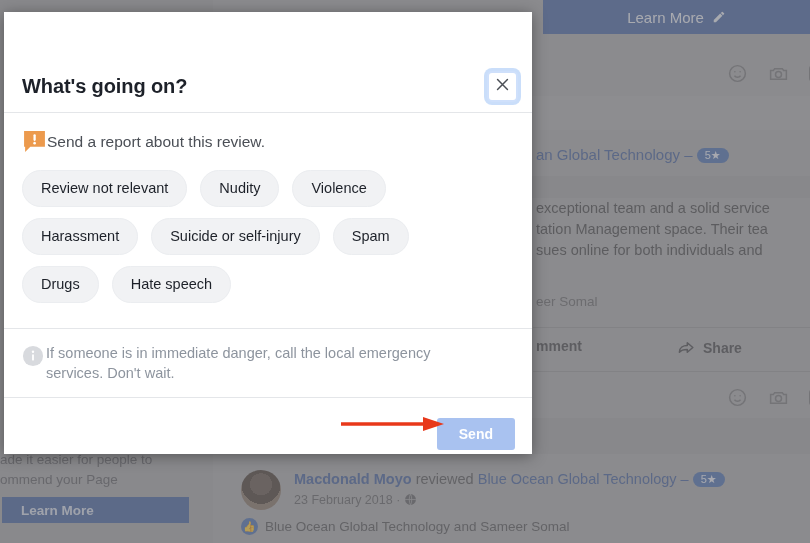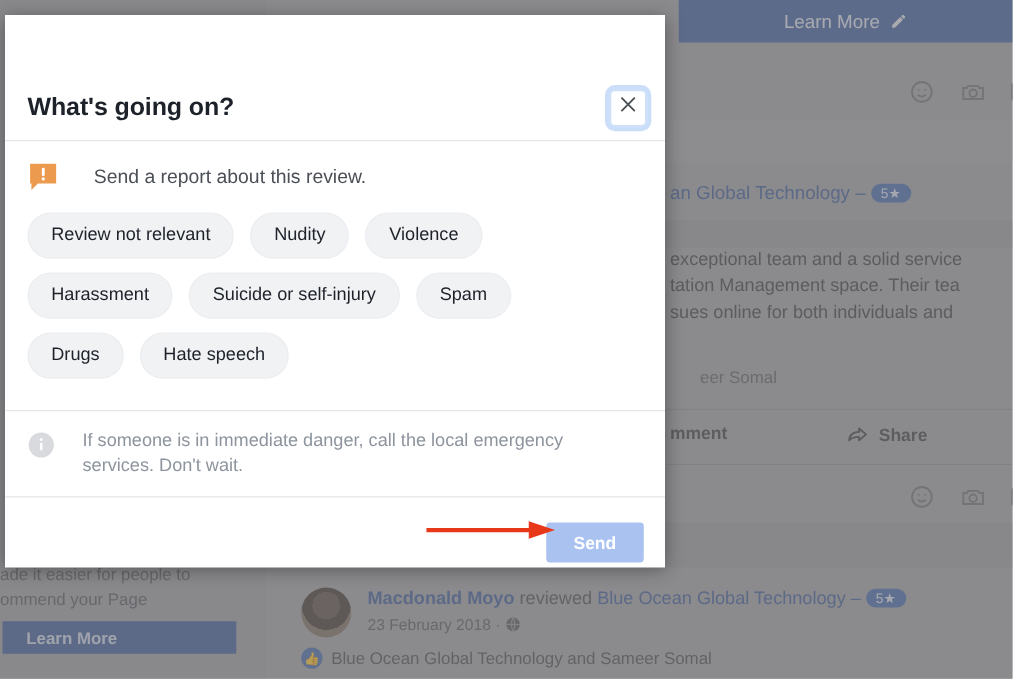--- a/index.html
+++ b/index.html
@@ -79,33 +79,33 @@
   }
   .m-title{font-size:20px;font-weight:bold;color:#1d2129;flex:1;letter-spacing:-.1px;}
   .close-btn{
     width:27px;height:27px;border:2px solid #cfe0fb;border-radius:5px;
     box-shadow:0 0 0 3px rgba(137,181,245,.45);
     display:flex;align-items:center;justify-content:center;background:#fff;cursor:pointer;
   }
   .close-btn svg{width:17px;height:17px;}
 
   .m-body{flex:1;padding:16px 18px 0 18px;box-sizing:border-box;}
-  .report-line{display:flex;align-items:center;gap:28px;margin-bottom:16px;}
+  .report-line{display:flex;align-items:center;gap:0;margin-bottom:16px;}
   .warn-ic{width:25px;height:25px;flex:0 0 25px;}
   .report-text{font-size:15.5px;color:#4b4f56;}
 
   .chips{display:flex;flex-wrap:wrap;gap:11px 13px;max-width:452px;}
   .chip{
     background:#f1f2f4;border:1px solid #ebedf0;border-radius:22px;
     padding:9px 18px;font-size:14.5px;color:#1d2129;cursor:pointer;
     white-space:nowrap;line-height:17px;
   }
 
   .m-note{
-    border-top:1px solid #e4e6e9;padding:14px 18px 14px 18px;display:flex;gap:22px;align-items:flex-start;
+    border-top:1px solid #e4e6e9;padding:14px 18px 14px 18px;display:flex;gap:2px;align-items:flex-start;
     box-sizing:border-box;
   }
   .info-ic{width:22px;height:22px;flex:0 0 22px;margin-top:2px;}
   .note-text{font-size:14.5px;color:#8d949e;line-height:20px;max-width:400px;}
 
   .m-footer{
     border-top:1px solid #e4e6e9;height:57px;flex:0 0 57px;display:flex;align-items:center;
     justify-content:flex-end;padding:0 17px;box-sizing:border-box;position:relative;
   }
   .send-btn{
@@ -154,21 +154,21 @@
     <span>an Global Technology –</span>
     <span class="star-badge"><span>5</span>★</span>
   </div>
 
   <div class="bg-strip" style="left:213px;top:176px;width:597px;height:22px;background:#9b9b9d;"></div>
 
   <div class="rev-body" style="left:536px;top:198px;">exceptional team and a solid service</div>
   <div class="rev-body" style="left:536px;top:219px;">tation Management space. Their tea</div>
   <div class="rev-body" style="left:536px;top:240px;">sues online for both individuals and</div>
 
-  <div class="rev-tag" style="left:560px;top:294px;">eer Somal</div>
+  <div class="rev-tag" style="left:536px;top:294px;">eer Somal</div>
 
   <div class="divider-h" style="left:533px;top:327px;width:277px;"></div>
 
   <div class="act-row" style="left:536px;top:338px;">
     <span>mment</span>
   </div>
   <div class="act-row" style="left:677px;top:338px;">
     <span class="share-ic">
       <svg viewBox="0 0 24 24" fill="none" stroke="#3d3d40" stroke-width="1.9" stroke-linecap="round" stroke-linejoin="round">
           <path d="M3 18c0-6 5-8.5 10-8.5V6l7 6-7 6v-3.5C8.5 14.5 5 15.5 3 18z"></path>

